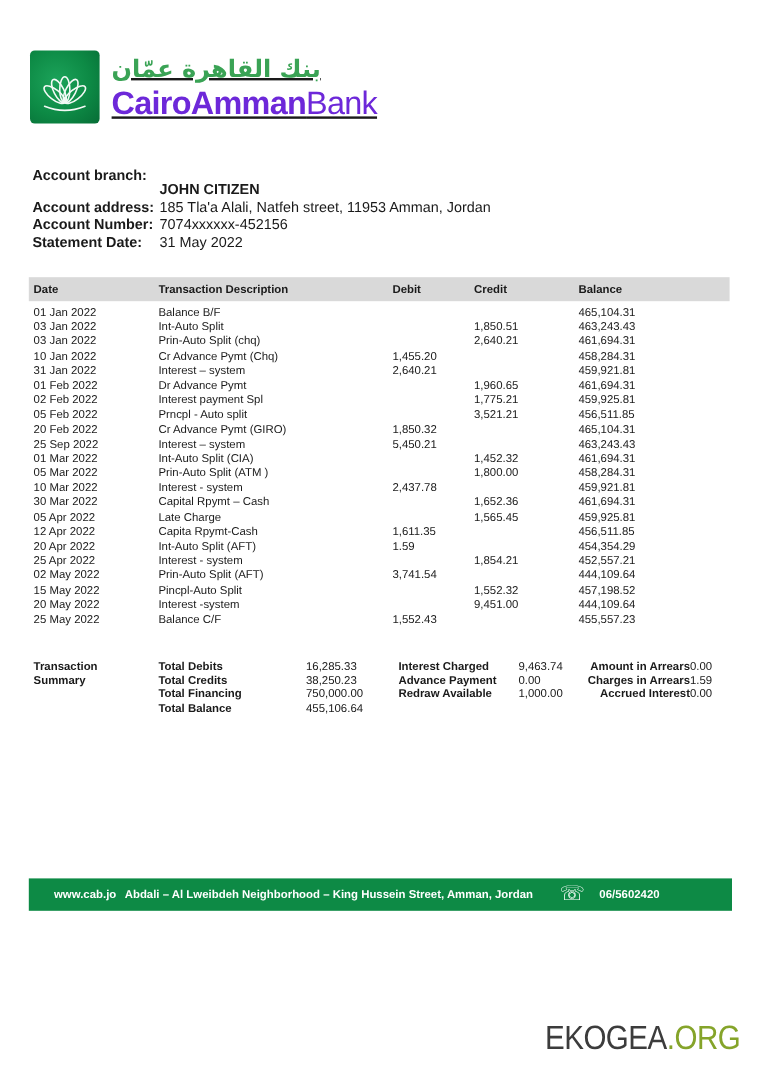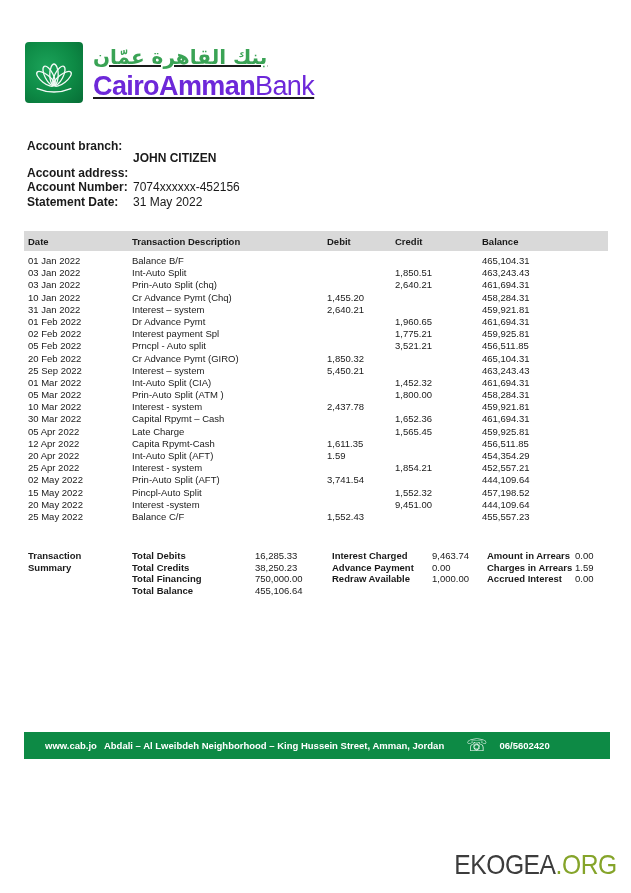--- a/index.html
+++ b/index.html
@@ -44,21 +44,21 @@
   .c-date   { width:108px; padding-left:4px; }
   .c-desc   { width:195px; }
   .c-debit  { width:68px; }
   .c-credit { width:87px; }
   .c-balance{ flex:1; }
 
   
   .summary { position:absolute; left:24px; top:550px; width:584px; font-size:9.5px; }
   .sum-title { position:absolute; left:4px; top:0; font-weight:bold; line-height:11.6px; }
   .sgroup { position:absolute; top:0; }
-  .sg1 { left:108px; } .sg2 { left:308px; } .sg3 { left:463px; }
+  .sg1 { left:108px; } .sg2 { left:308px; } .sg3 { left:463px;text-align:right; }
   .sum-row { display:flex; line-height:11.6px; }
   .sum-label { font-weight:bold; }
   .sg1 .sum-label { width:123px; }
   .sg2 .sum-label { width:100px; }
   .sg3 .sum-label { width:88px; }
 
   
   .footer {
     position:absolute; left:24px; top:732px; width:586px; height:27px;
     background: var(--brand-green, #0d8a45); color:#fff; font-weight:bold;
@@ -101,20 +101,21 @@
     </div>
   </header>
 
   <section class="account">
       <div class="acc-row">
         <div class="acc-label">Account branch:</div>
         <div class="acc-value bold">JOHN CITIZEN</div>
       </div>
       <div class="acc-row">
         <div class="acc-label">Account address:</div>
+        <div class="acc-value">185 Tla'a Alali, Natfeh street, 11953 Amman, Jordan</div>
       </div>
       <div class="acc-row">
         <div class="acc-label">Account Number:</div>
         <div class="acc-value">7074xxxxxx-452156</div>
       </div>
       <div class="acc-row">
         <div class="acc-label">Statement Date:</div>
         <div class="acc-value">31 May 2022</div>
       </div>
     </section>

